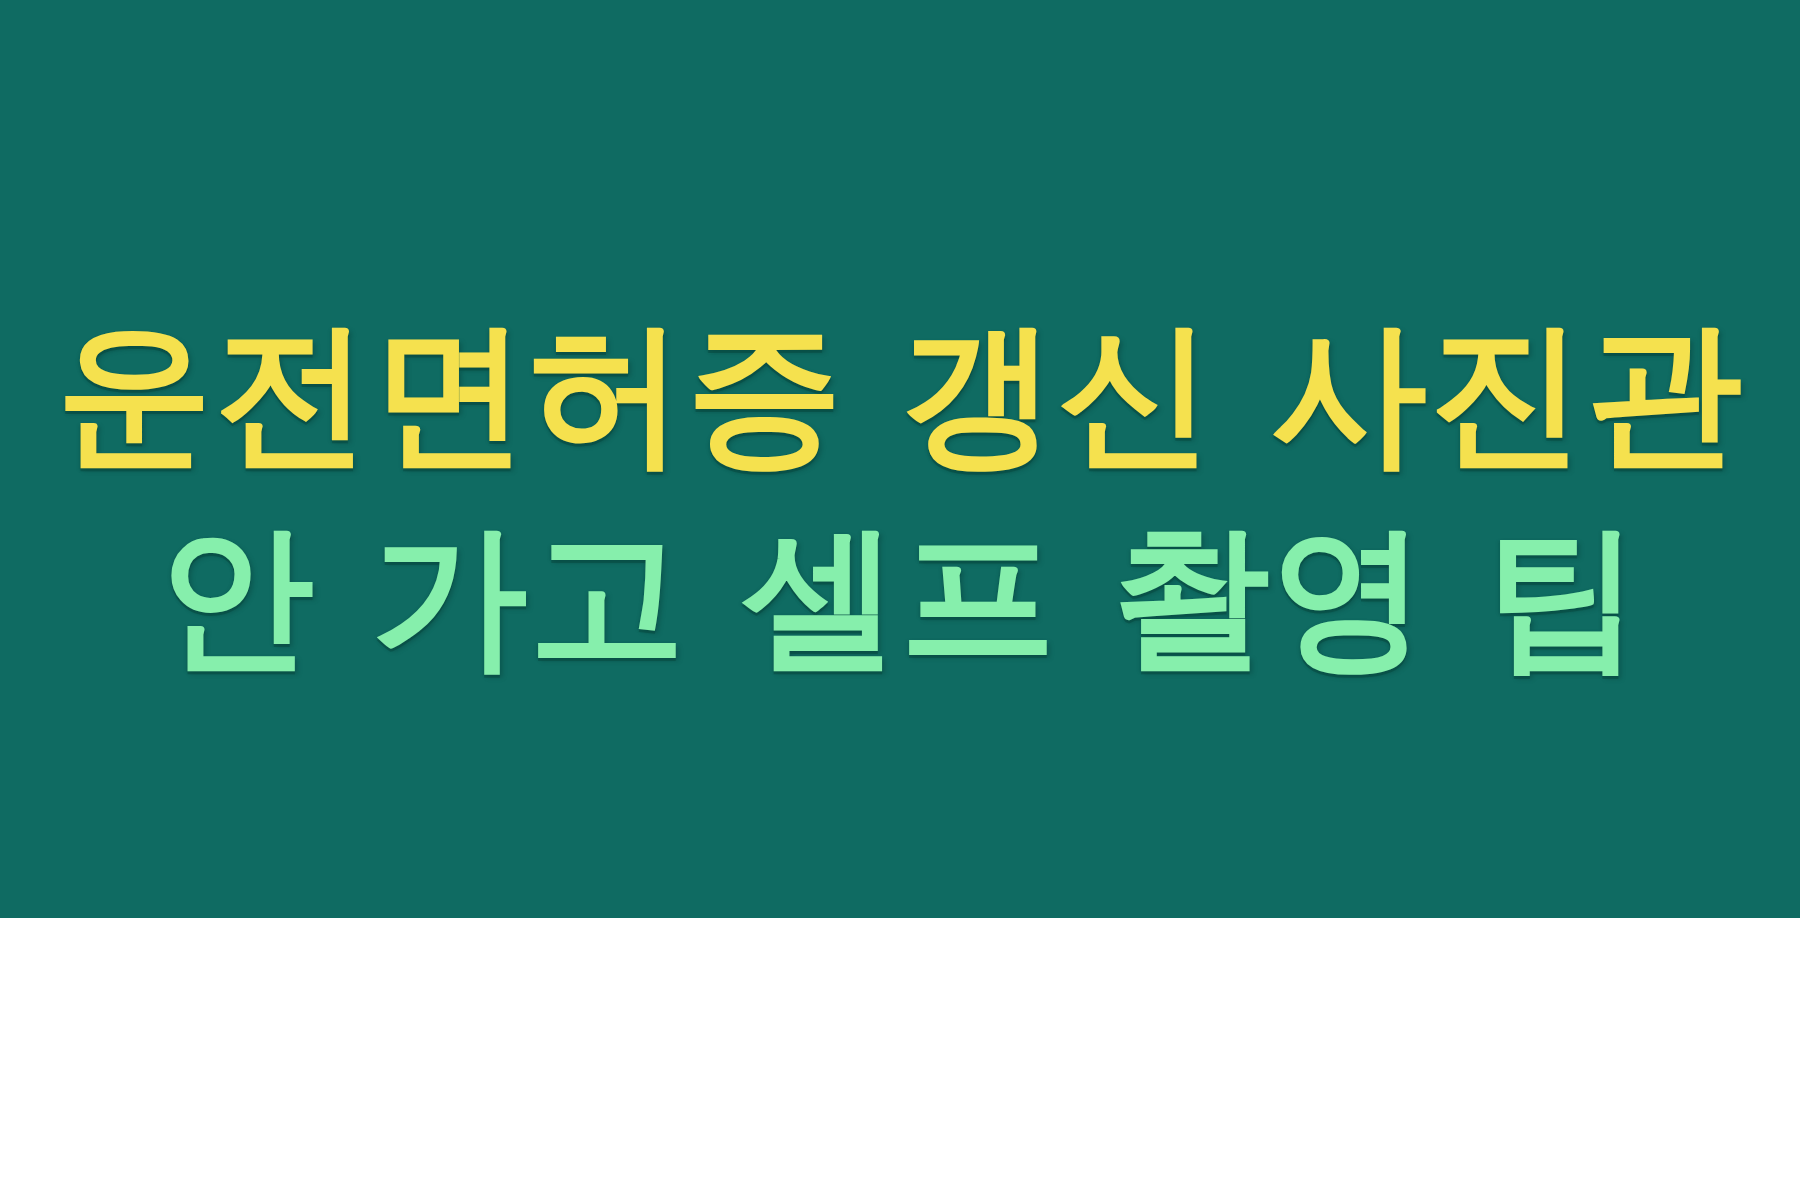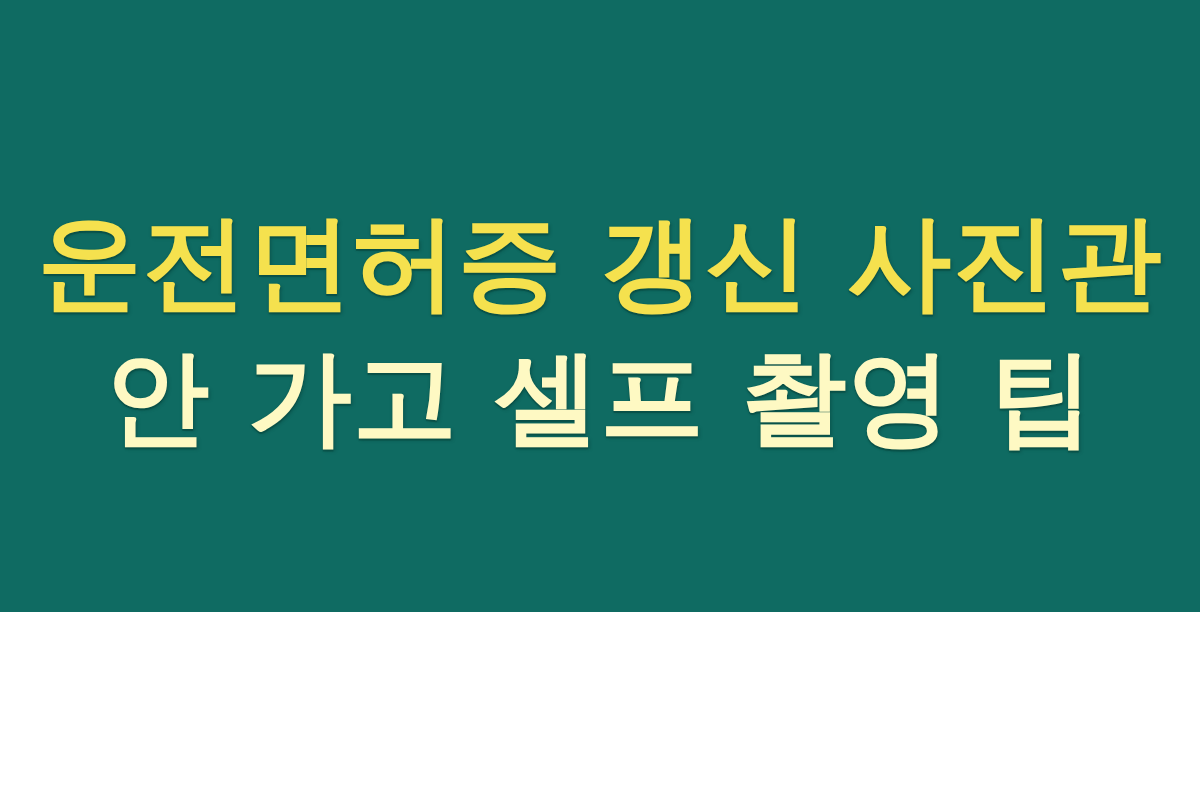--- a/index.html
+++ b/index.html
@@ -62,16 +62,16 @@
 </style>
 </head>
 <body>
 
 <div id="thumbnail-card" style="background: rgb(15, 107, 98);">
 
   <div id="headline">
 
     <div class="headline-line headline-line--1" style="color: rgb(245, 225, 78);">운전면허증 갱신 사진관</div>
 
-    <div class="headline-line headline-line--2" style="color: #fef9c3;">안 가고 셀프 촬영 팁</div>
+    <div class="headline-line headline-line--2" style="color: #86efac;">안 가고 셀프 촬영 팁</div>
 
   </div>
 </div>
 
 </body></html>

